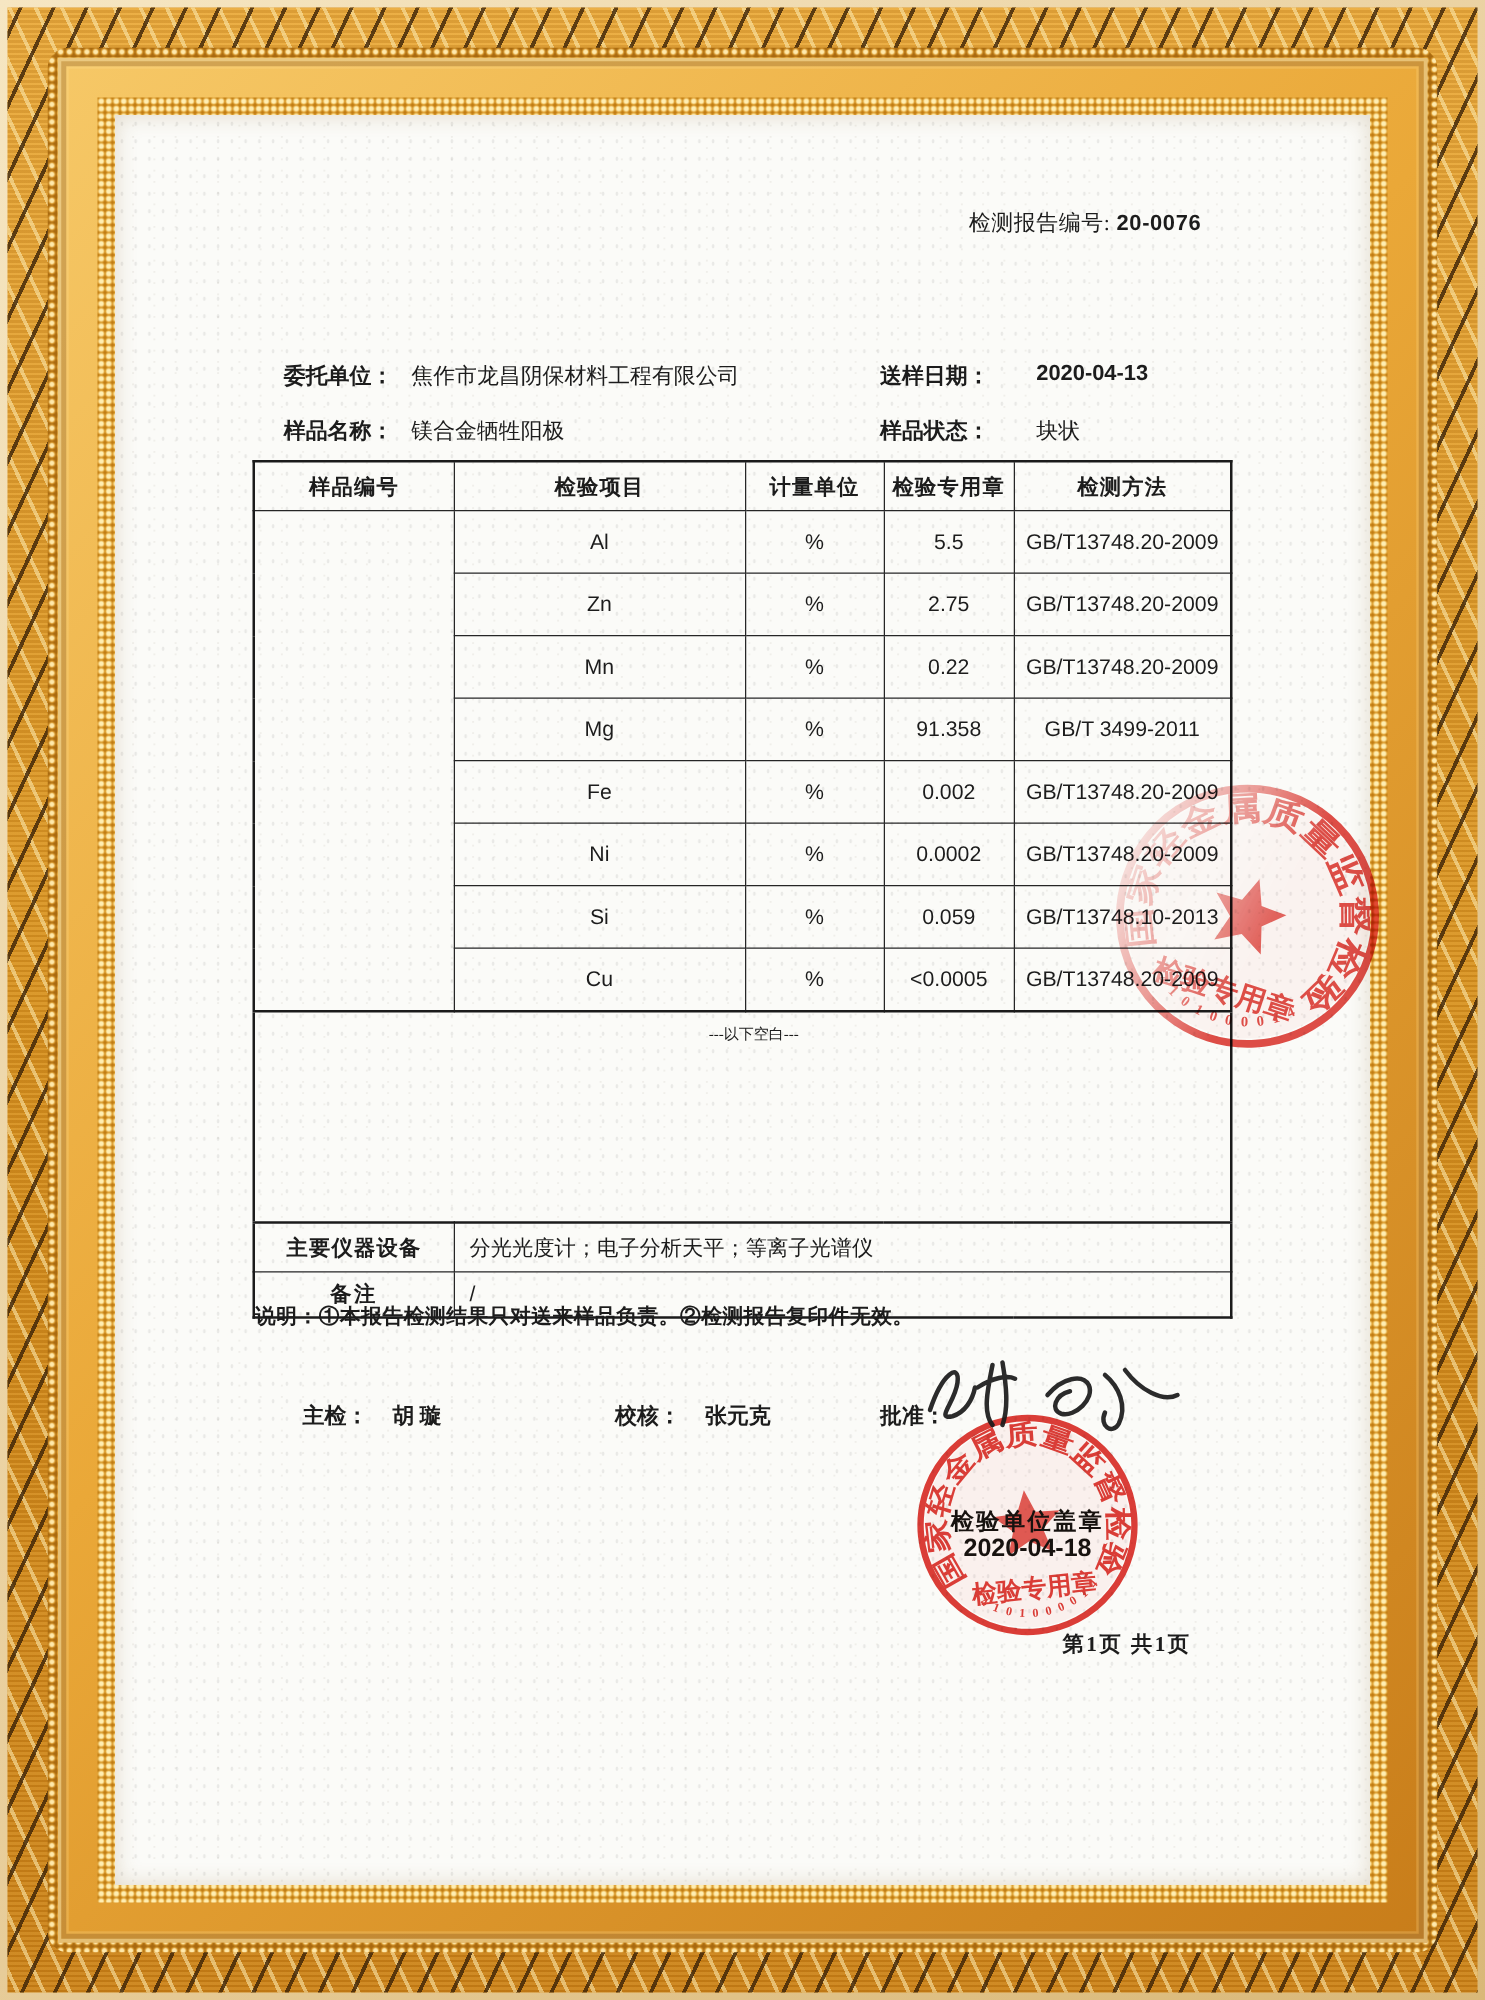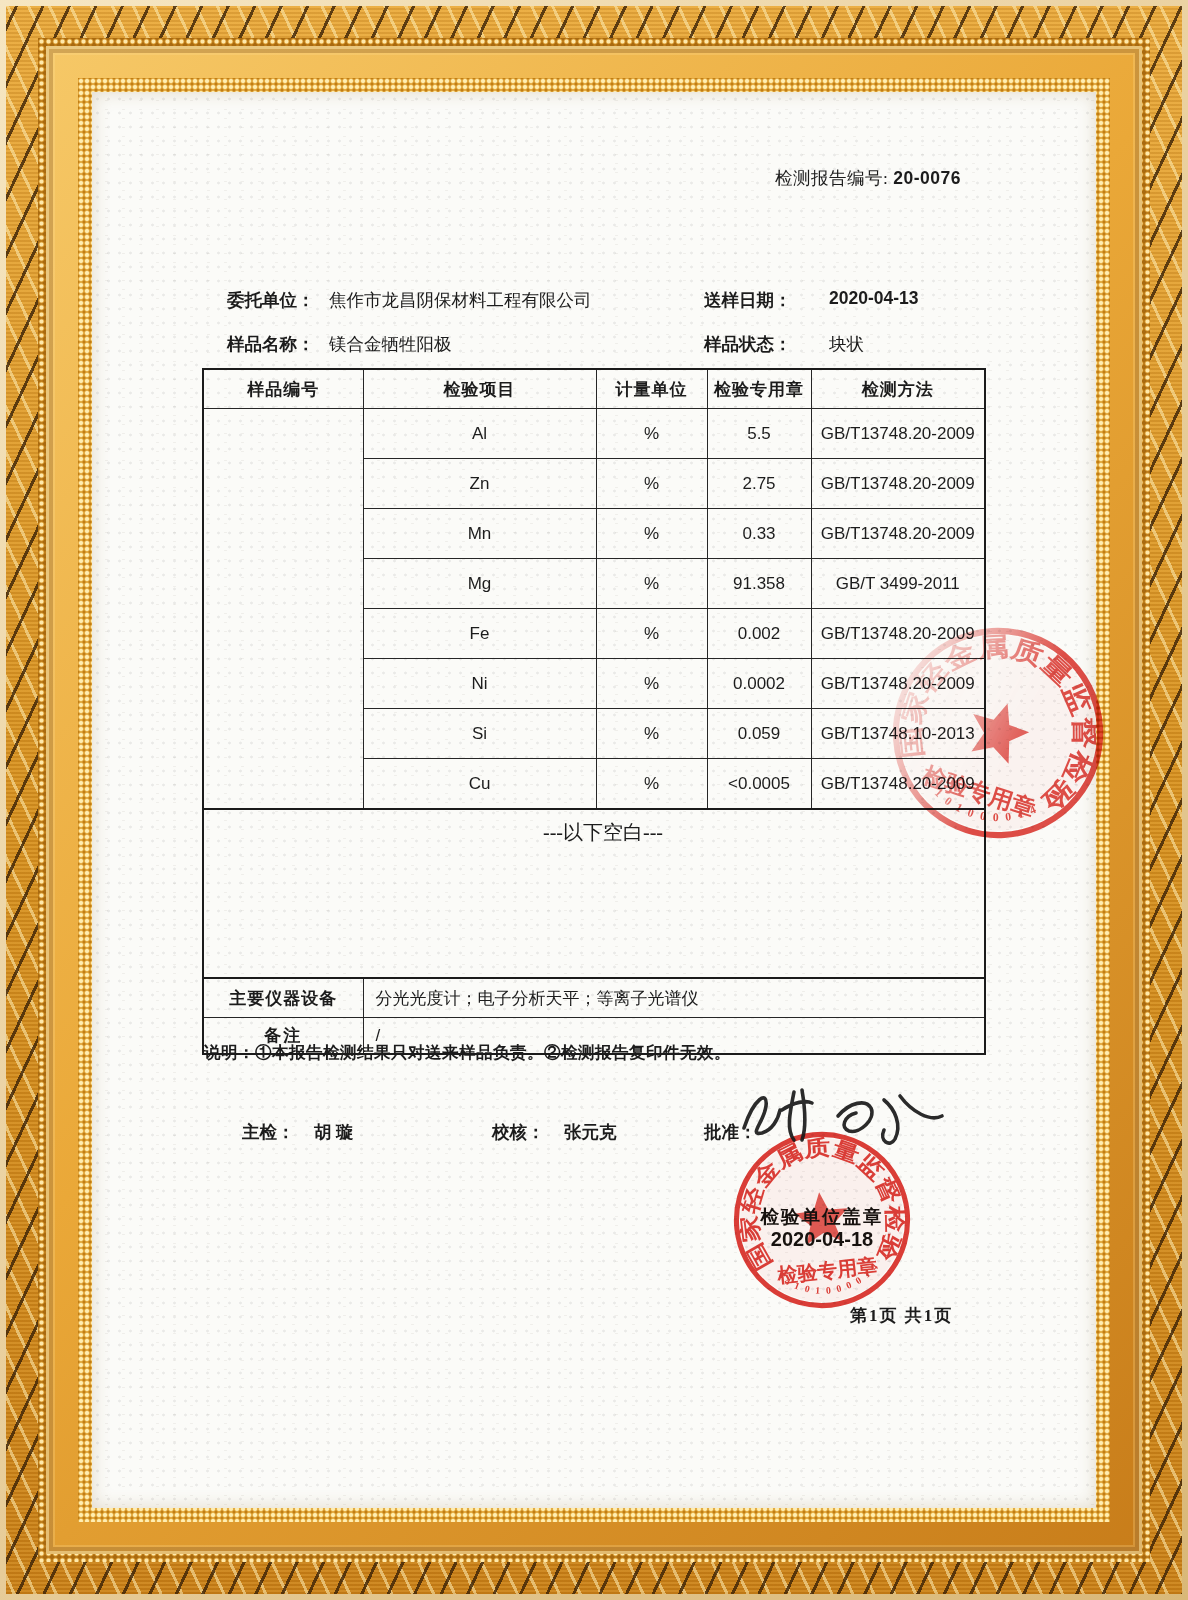--- a/index.html
+++ b/index.html
@@ -9,21 +9,21 @@
   .f-edge{position:absolute;inset:0;padding:6px;box-sizing:border-box;
           background:linear-gradient(135deg,#f6e6c2,#e9cf9d 50%,#d9b878);}
   .f-rope{height:100%;padding:32px;box-sizing:border-box;
     background:
       repeating-linear-gradient(115deg, rgba(58,33,6,0) 0 8px, rgba(58,33,6,.8) 8px 11px, rgba(58,33,6,0) 11px 24px),
       repeating-linear-gradient(65deg, rgba(255,238,180,0) 0 6px, rgba(255,238,180,.55) 6px 9px, rgba(255,238,180,0) 9px 19px),
       repeating-linear-gradient(0deg, rgba(120,70,10,.12) 0 2px, rgba(255,220,140,.12) 2px 4px),
       linear-gradient(180deg,#e9a93c,#d6901f 50%,#c97f16);}
   .f-bead1{height:100%;padding:8px;box-sizing:border-box;
     background:radial-gradient(circle,#ffe9ab 0 1.5px,#d29024 2.6px,#a96a10 3.6px);
-    background-size:7px 7px;}
+    background-size:7px 7px;border-radius:17px;}
   .f-smooth{height:100%;padding:32px;box-sizing:border-box;
     background:linear-gradient(135deg,#f6c867 0%,#eaa838 45%,#c87d1a 100%);
     box-shadow:inset 0 0 0 3px rgba(255,232,165,.55), inset 0 0 0 7px rgba(110,62,6,.28), inset 0 0 0 9px rgba(255,225,150,.25);}
   .f-bead2{height:100%;padding:14px;box-sizing:border-box;
     background:radial-gradient(circle,#ffeeb2 0 1.5px,#e2a83e 2.6px,#c17d14 3.4px);
     background-size:6px 6px;}
   .paper{position:relative;height:100%;background:#fbfbf8;
     background-image:
       radial-gradient(rgba(110,110,110,.13) 1px, transparent 1.3px),
       radial-gradient(rgba(140,130,110,.10) 1px, transparent 1.3px);
@@ -42,21 +42,21 @@
   .val{font-size:17.5px;}
   .valb{font-family:"Liberation Sans","DejaVu Sans",sans-serif;font-weight:bold;font-size:17.5px;}
   
   table.results{border-collapse:collapse;table-layout:fixed;width:782px;
     border:2.5px solid #1b1b1b;background:transparent;}
   table.results th,table.results td{border:1.4px solid #262626;text-align:center;
     vertical-align:middle;padding:0;font-size:17px;overflow:hidden;}
   table.results thead th{height:38px;font-weight:600;letter-spacing:1px;}
   table.results td.r{height:49px;}
   td.c-item,td.c-unit,td.c-result,td.c-method{font-family:"Liberation Sans","DejaVu Sans",sans-serif;font-size:16.5px;margin-left:20px;}
-  tr.blank-row td{height:158px;vertical-align:top;padding-top:9px;font-size:20px;
+  tr.blank-row td{height:158px;vertical-align:top;padding-top:9px;font-size:12px;
     border-top:2px solid #1b1b1b;border-bottom:2.5px solid #1b1b1b;padding-left:18px;}
   tr.inst-row th{height:38px;font-weight:600;font-size:17px;letter-spacing:1px;}
   tr.inst-row td,tr.rem-row td{text-align:left;padding-left:12px;font-size:17px;height:38px;}
   tr.rem-row td{height:35px;}
   tr.rem-row th{font-weight:600;font-size:17px;letter-spacing:2px;}
   .note{top:950px;left:112px;font-size:16.5px;font-weight:600;letter-spacing:.5px;}
   .sig{top:1028px;font-size:17.5px;font-weight:600;}
   
   .stamp{pointer-events:none;mix-blend-mode:multiply;}
   .stamp-mid{top:530px;left:795px;width:222px;height:222px;transform:rotate(18deg);opacity:.85;
@@ -123,21 +123,21 @@
                     </tr>
                     <tr>
                       <td class="r c-item">Zn</td>
                       <td class="r c-unit">%</td>
                       <td class="r c-result">2.75</td>
                       <td class="r c-method">GB/T13748.20-2009</td>
                     </tr>
                     <tr>
                       <td class="r c-item">Mn</td>
                       <td class="r c-unit">%</td>
-                      <td class="r c-result">0.33</td>
+                      <td class="r c-result">0.22</td>
                       <td class="r c-method">GB/T13748.20-2009</td>
                     </tr>
                     <tr>
                       <td class="r c-item">Mg</td>
                       <td class="r c-unit">%</td>
                       <td class="r c-result">91.358</td>
                       <td class="r c-method">GB/T 3499-2011</td>
                     </tr>
                     <tr>
                       <td class="r c-item">Fe</td>

